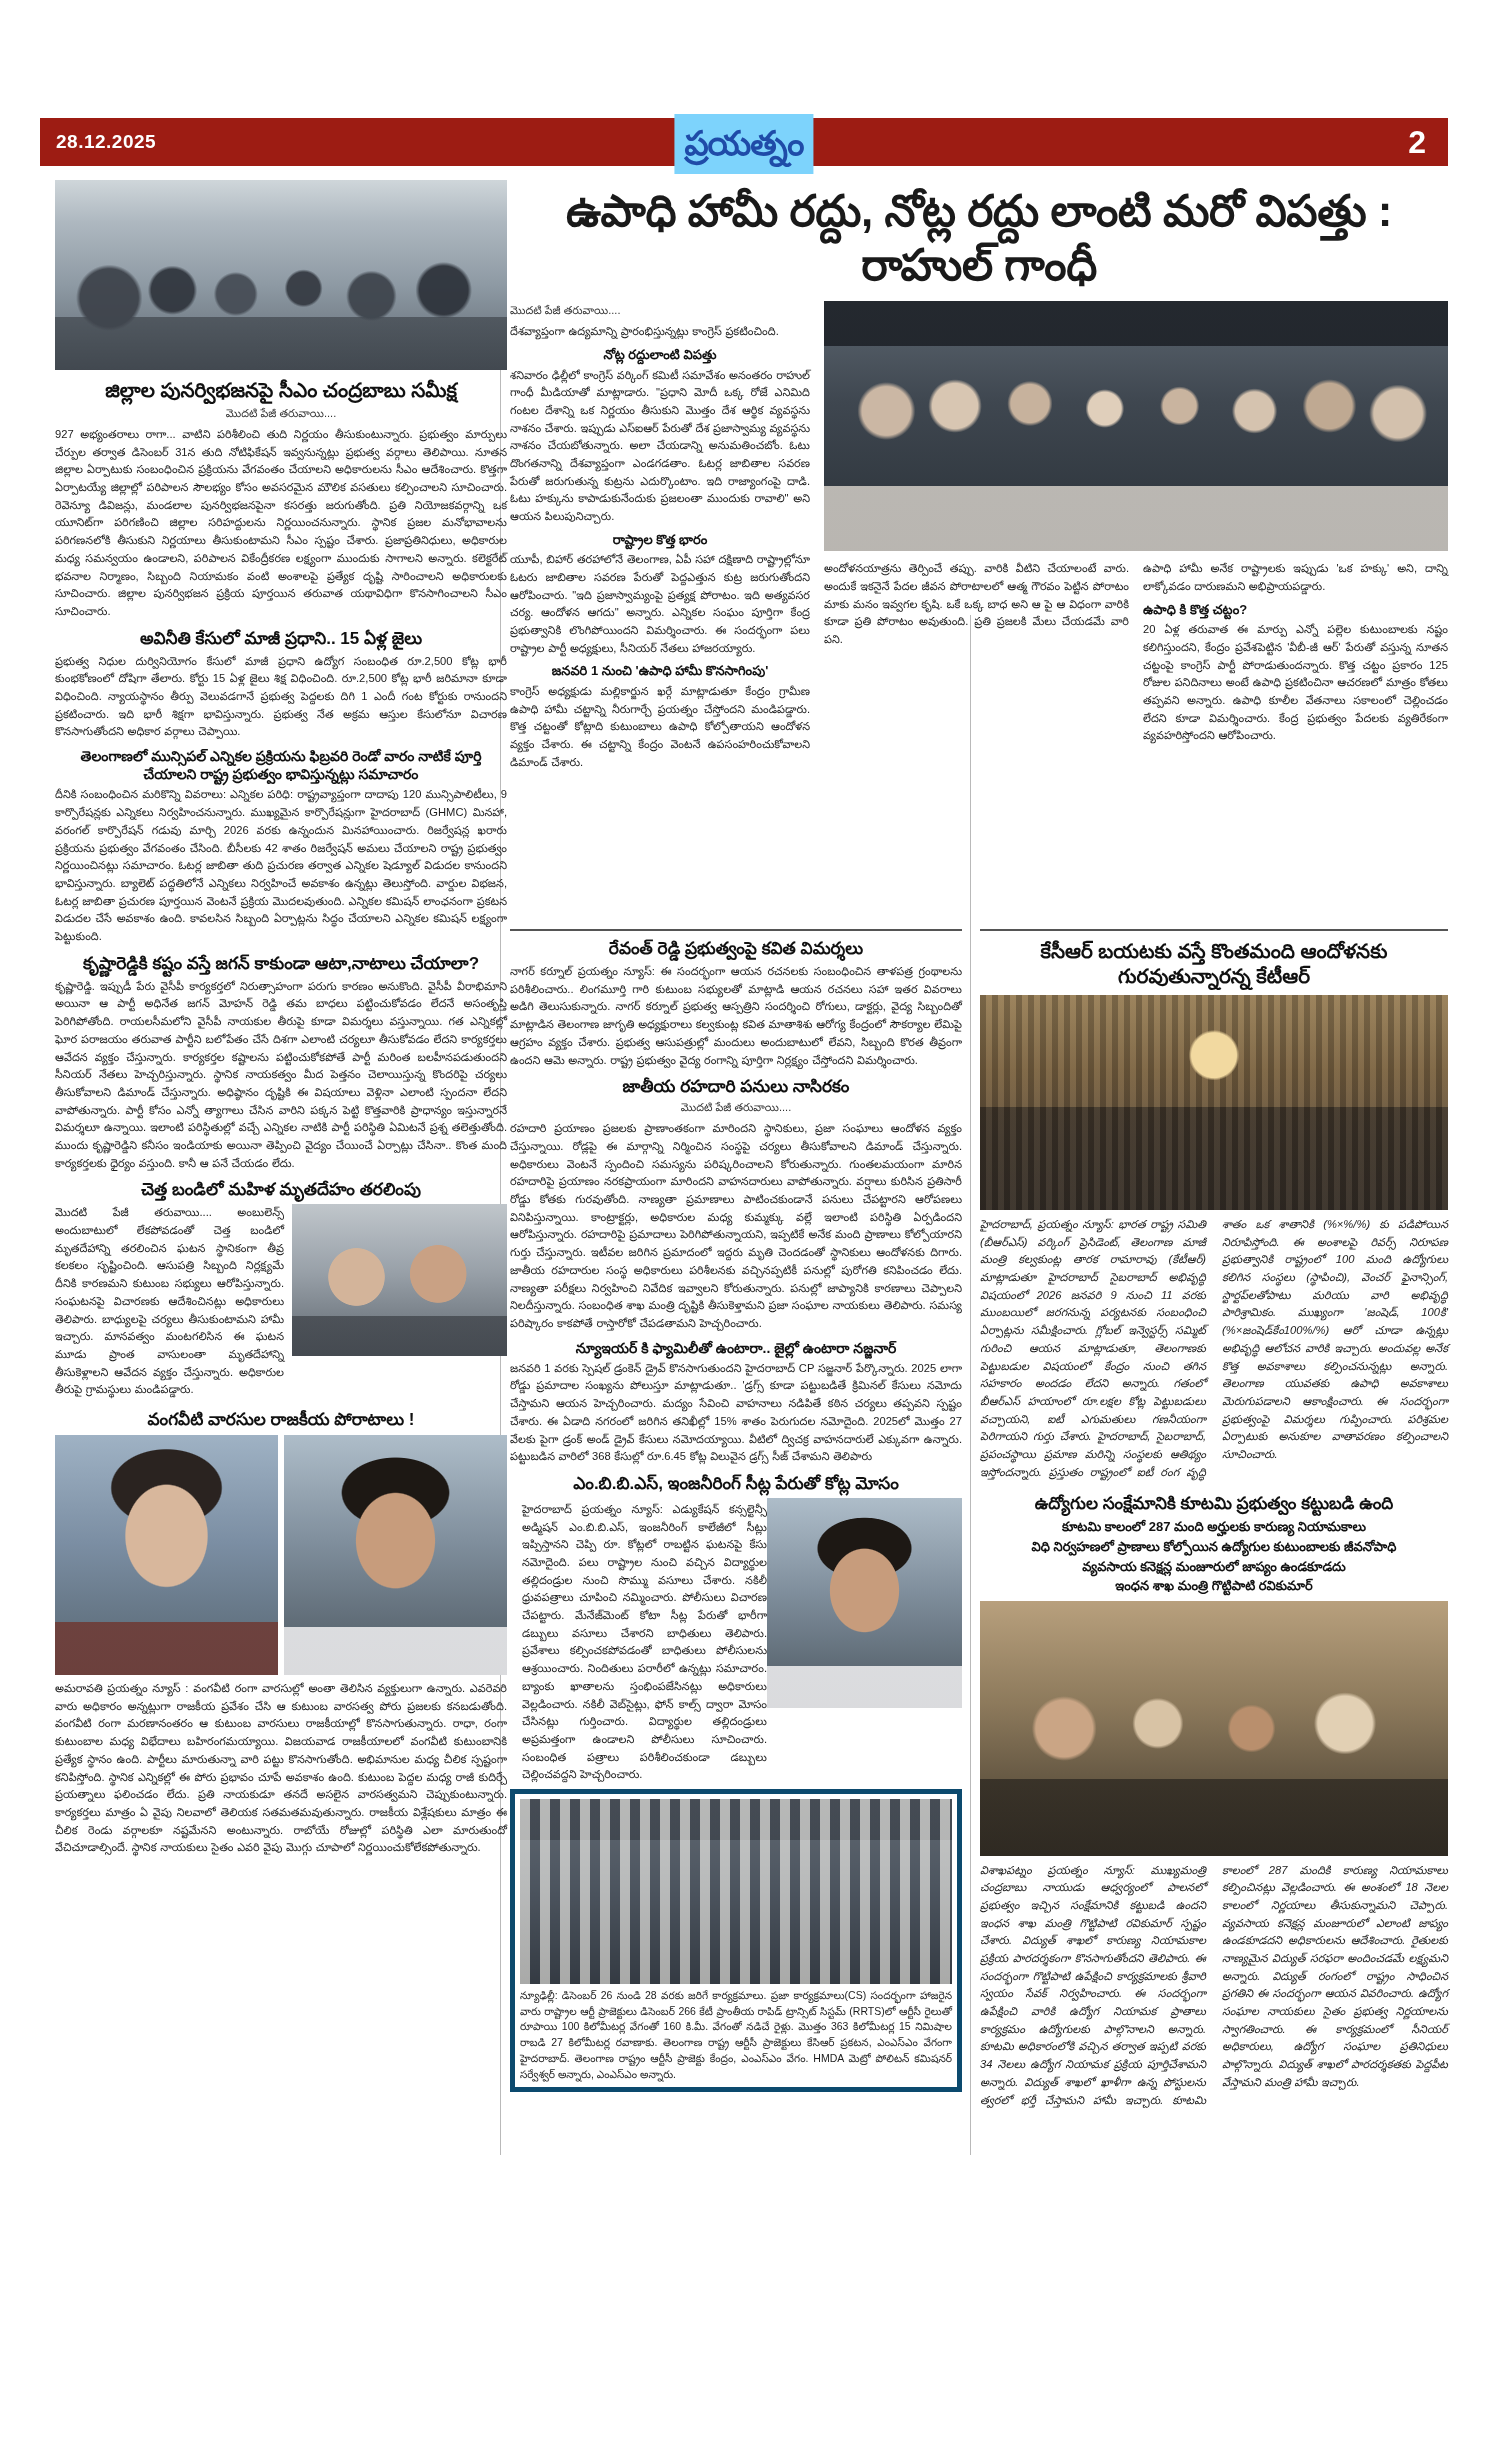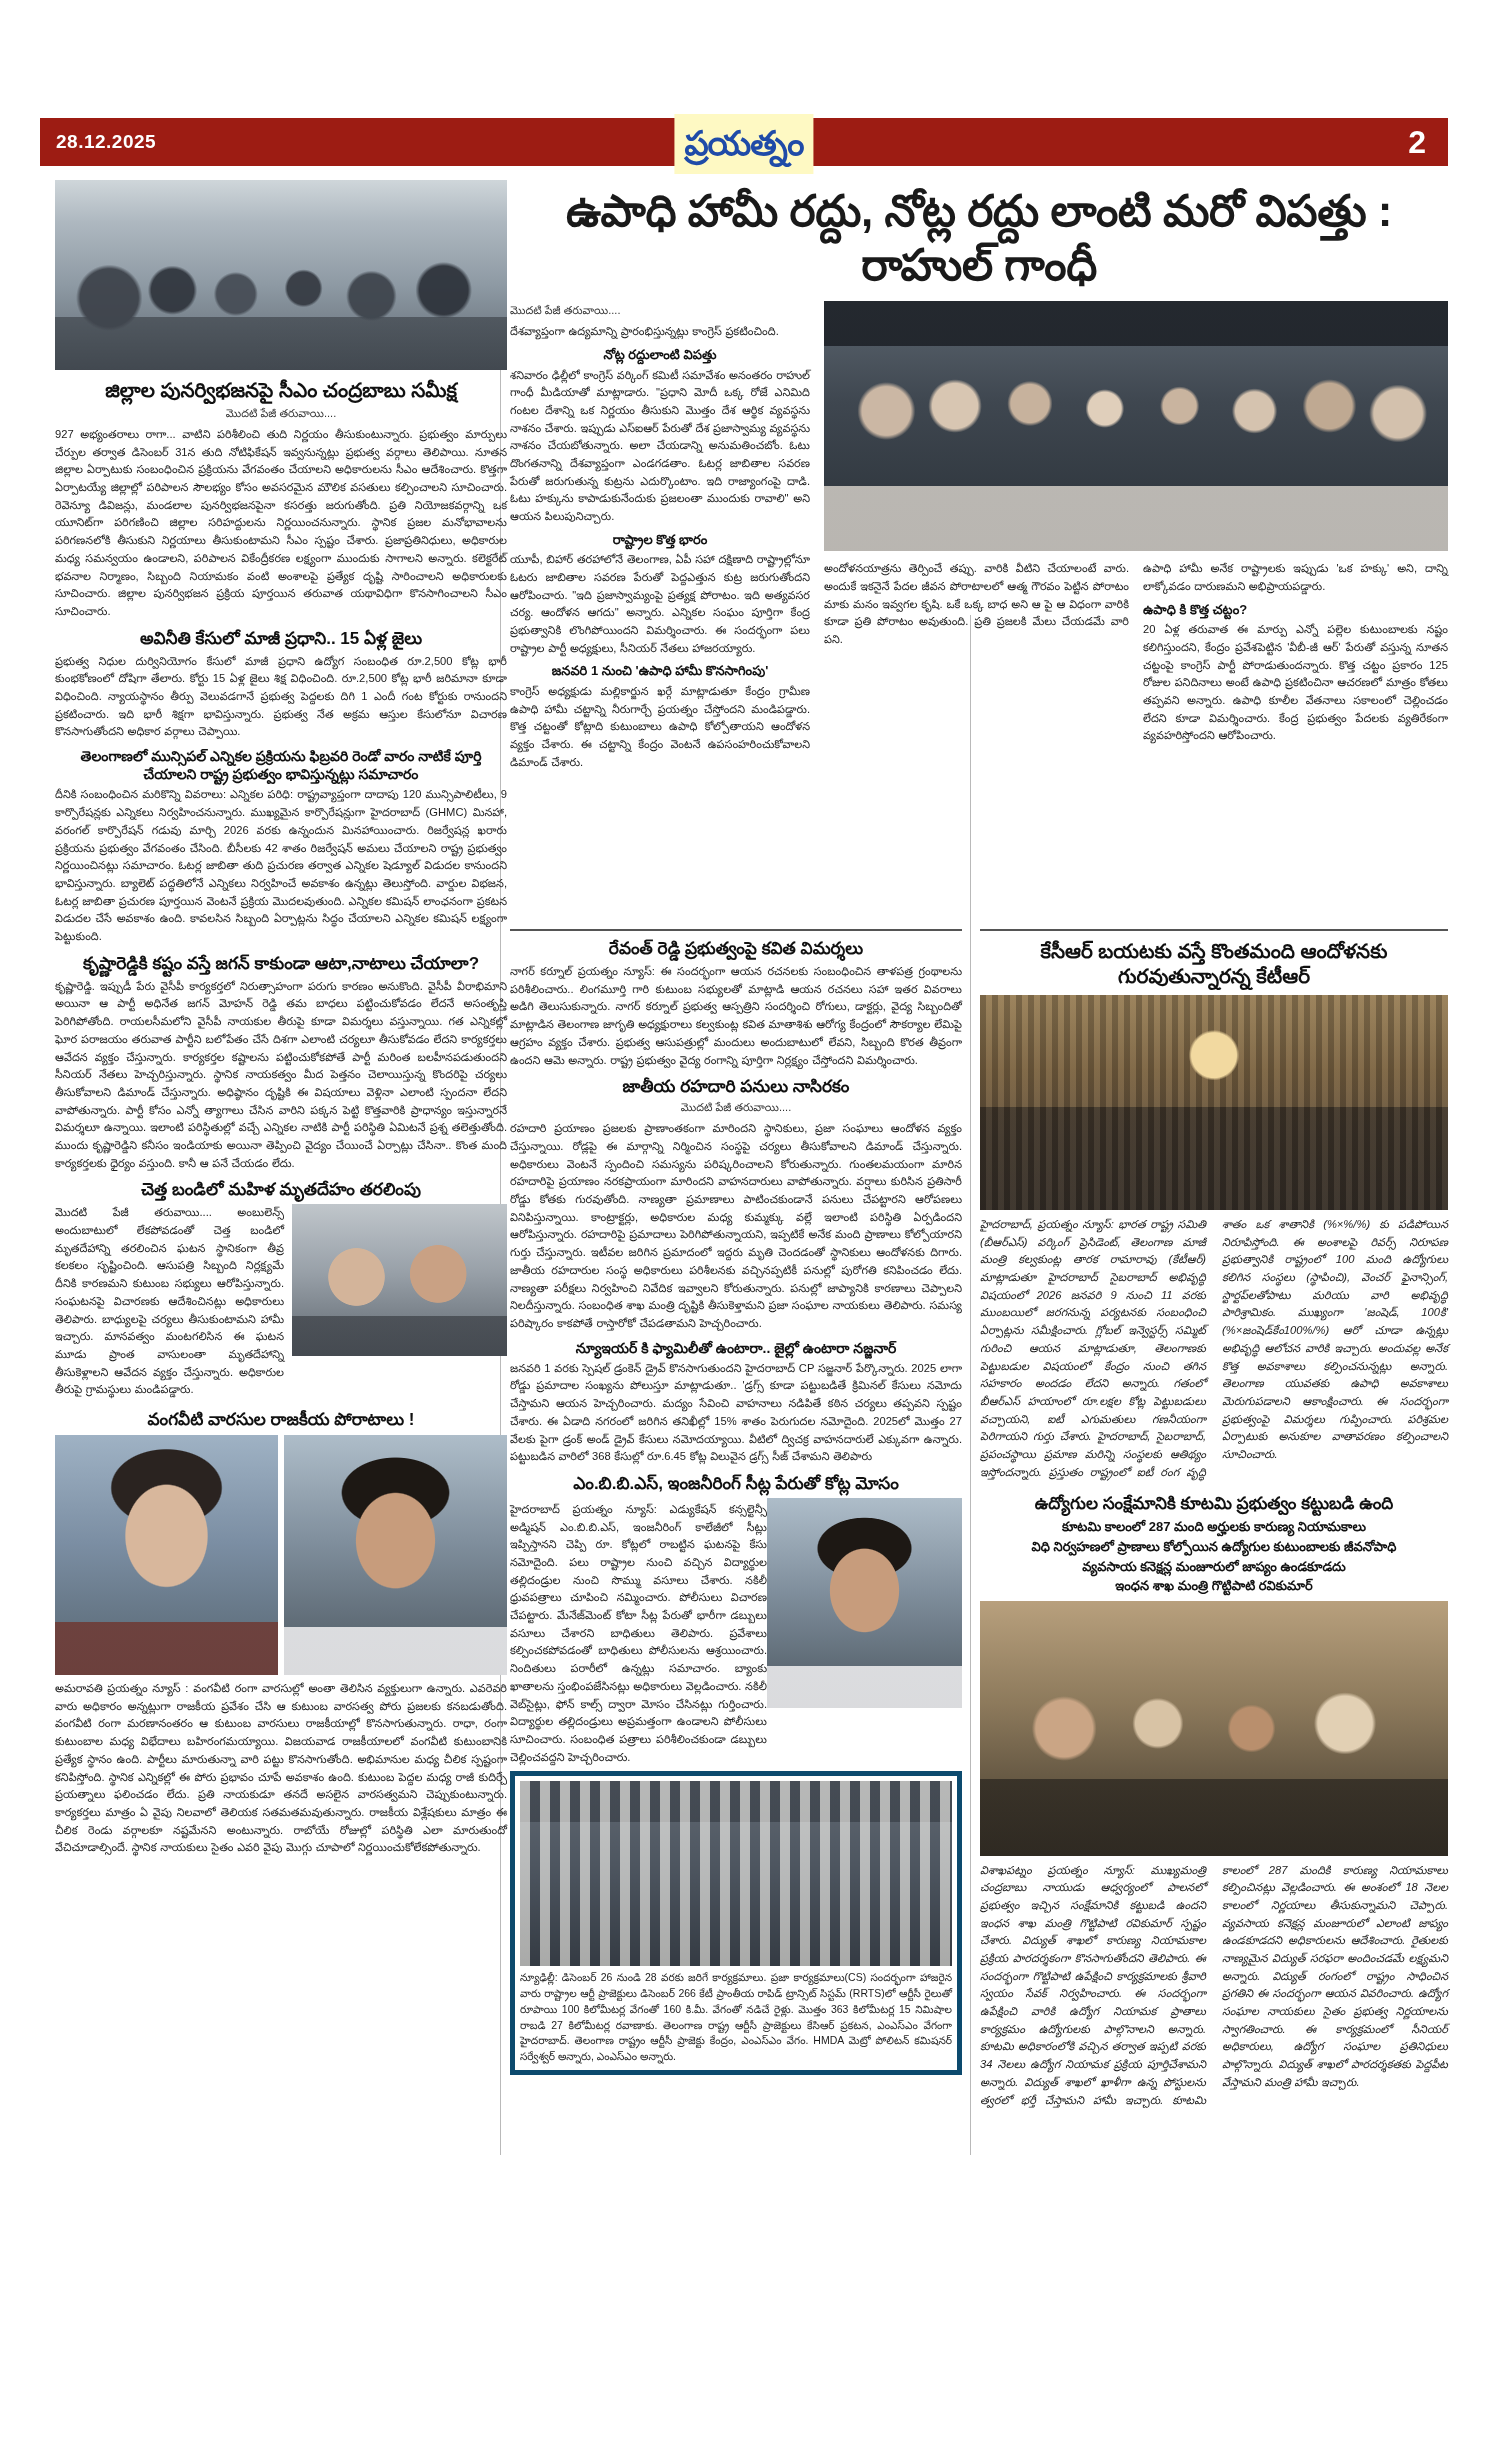--- a/index.html
+++ b/index.html
@@ -32,21 +32,21 @@
     font-weight:bold;
     letter-spacing:.5px;
     margin-left:16px;
     font-family:"Liberation Sans", sans-serif;
   }
   .masthead .logo-wrap{
     position:absolute;
     left:50%;
     top:-4px;
     transform:translateX(-50%);
-    background:#fef9c3;
+    background:#7dd3fc;
     padding:2px 10px 4px 10px;
     height:54px;
     display:flex;align-items:center;justify-content:flex-start;
   }
   .masthead .logo{
     color:#1f4ba8;
     font-size:34px;
     font-weight:bold;
     line-height:1;
     font-family:"Liberation Sans", sans-serif;
@@ -325,21 +325,21 @@
       <div class="body-txt">నాగర్ కర్నూల్ ప్రయత్నం న్యూస్: ఈ సందర్భంగా ఆయన రచనలకు సంబంధించిన తాళపత్ర గ్రంథాలను పరిశీలించారు.. లింగమూర్తి గారి కుటుంబ సభ్యులతో మాట్లాడి ఆయన రచనలు సహా ఇతర వివరాలు అడిగి తెలుసుకున్నారు. నాగర్ కర్నూల్ ప్రభుత్వ ఆస్పత్రిని సందర్శించి రోగులు, డాక్టర్లు, వైద్య సిబ్బందితో మాట్లాడిన తెలంగాణ జాగృతి అధ్యక్షురాలు కల్వకుంట్ల కవిత మాతాశిశు ఆరోగ్య కేంద్రంలో సౌకర్యాల లేమిపై ఆగ్రహం వ్యక్తం చేశారు. ప్రభుత్వ ఆసుపత్రుల్లో మందులు అందుబాటులో లేవని, సిబ్బంది కొరత తీవ్రంగా ఉందని ఆమె అన్నారు. రాష్ట్ర ప్రభుత్వం వైద్య రంగాన్ని పూర్తిగా నిర్లక్ష్యం చేస్తోందని విమర్శించారు.</div>
 
       <div class="hl-2">జాతీయ రహదారి పనులు నాసిరకం</div>
       <div class="kicker">మొదటి పేజీ తరువాయి....</div>
       <div class="body-txt">రహదారి ప్రయాణం ప్రజలకు ప్రాణాంతకంగా మారిందని స్థానికులు, ప్రజా సంఘాలు ఆందోళన వ్యక్తం చేస్తున్నాయి. రోడ్లపై ఈ మార్గాన్ని నిర్మించిన సంస్థపై చర్యలు తీసుకోవాలని డిమాండ్ చేస్తున్నారు. అధికారులు వెంటనే స్పందించి సమస్యను పరిష్కరించాలని కోరుతున్నారు. గుంతలమయంగా మారిన రహదారిపై ప్రయాణం నరకప్రాయంగా మారిందని వాహనదారులు వాపోతున్నారు. వర్షాలు కురిసిన ప్రతిసారీ రోడ్డు కోతకు గురవుతోంది. నాణ్యతా ప్రమాణాలు పాటించకుండానే పనులు చేపట్టారని ఆరోపణలు వినిపిస్తున్నాయి. కాంట్రాక్టర్లు, అధికారుల మధ్య కుమ్మక్కు వల్లే ఇలాంటి పరిస్థితి ఏర్పడిందని ఆరోపిస్తున్నారు. రహదారిపై ప్రమాదాలు పెరిగిపోతున్నాయని, ఇప్పటికే అనేక మంది ప్రాణాలు కోల్పోయారని గుర్తు చేస్తున్నారు. ఇటీవల జరిగిన ప్రమాదంలో ఇద్దరు మృతి చెందడంతో స్థానికులు ఆందోళనకు దిగారు. జాతీయ రహదారుల సంస్థ అధికారులు పరిశీలనకు వచ్చినప్పటికీ పనుల్లో పురోగతి కనిపించడం లేదు. నాణ్యతా పరీక్షలు నిర్వహించి నివేదిక ఇవ్వాలని కోరుతున్నారు. పనుల్లో జాప్యానికి కారణాలు చెప్పాలని నిలదీస్తున్నారు. సంబంధిత శాఖ మంత్రి దృష్టికి తీసుకెళ్తామని ప్రజా సంఘాల నాయకులు తెలిపారు. సమస్య పరిష్కారం కాకపోతే రాస్తారోకో చేపడతామని హెచ్చరించారు.</div>
 
       <div class="hl-3">న్యూఇయర్ కి ఫ్యామిలీతో ఉంటారా.. జైల్లో ఉంటారా నజ్జనార్</div>
       <div class="body-txt">జనవరి 1 వరకు స్పెషల్ డ్రంకెన్ డ్రైవ్ కొనసాగుతుందని హైదరాబాద్ CP సజ్జనార్ పేర్కొన్నారు. 2025 లాగా రోడ్డు ప్రమాదాల సంఖ్యను పోలుస్తూ మాట్లాడుతూ.. 'డ్రగ్స్ కూడా పట్టుబడితే క్రిమినల్ కేసులు నమోదు చేస్తామని ఆయన హెచ్చరించారు. మద్యం సేవించి వాహనాలు నడిపితే కఠిన చర్యలు తప్పవని స్పష్టం చేశారు. ఈ ఏడాది నగరంలో జరిగిన తనిఖీల్లో 15% శాతం పెరుగుదల నమోదైంది. 2025లో మొత్తం 27 వేలకు పైగా డ్రంక్ అండ్ డ్రైవ్ కేసులు నమోదయ్యాయి. వీటిలో ద్విచక్ర వాహనదారులే ఎక్కువగా ఉన్నారు. పట్టుబడిన వారిలో 368 కేసుల్లో రూ.6.45 కోట్ల విలువైన డ్రగ్స్ సీజ్ చేశామని తెలిపారు</div>
 
       <div class="hl-2">ఎం.బి.బి.ఎస్, ఇంజనీరింగ్ సీట్ల పేరుతో కోట్ల మోసం</div>
-      <div style="display:flex;gap:0;align-items:flex-start;">
+      <div style="display:flex;gap:0;align-items:flex-start;margin-left:12px;">
         <div class="body-txt" style="flex:1 1 245px;">హైదరాబాద్ ప్రయత్నం న్యూస్: ఎడ్యుకేషన్ కన్సల్టెన్సీ అడ్మిషన్ ఎం.బి.బి.ఎస్, ఇంజనీరింగ్ కాలేజీలో సీట్లు ఇప్పిస్తానని చెప్పి రూ. కోట్లలో రాబట్టిన ఘటనపై కేసు నమోదైంది. పలు రాష్ట్రాల నుంచి వచ్చిన విద్యార్థుల తల్లిదండ్రుల నుంచి సొమ్ము వసూలు చేశారు. నకిలీ ధ్రువపత్రాలు చూపించి నమ్మించారు. పోలీసులు విచారణ చేపట్టారు. మేనేజ్‌మెంట్ కోటా సీట్ల పేరుతో భారీగా డబ్బులు వసూలు చేశారని బాధితులు తెలిపారు. ప్రవేశాలు కల్పించకపోవడంతో బాధితులు పోలీసులను ఆశ్రయించారు. నిందితులు పరారీలో ఉన్నట్లు సమాచారం. బ్యాంకు ఖాతాలను స్తంభింపజేసినట్లు అధికారులు వెల్లడించారు. నకిలీ వెబ్‌సైట్లు, ఫోన్ కాల్స్ ద్వారా మోసం చేసినట్లు గుర్తించారు. విద్యార్థుల తల్లిదండ్రులు అప్రమత్తంగా ఉండాలని పోలీసులు సూచించారు. సంబంధిత పత్రాలు పరిశీలించకుండా డబ్బులు చెల్లించవద్దని హెచ్చరించారు.</div>
         <div class="photo ph-portrait-m" style="flex:0 0 195px;height:210px;"></div>
       </div>
 
       <div class="boxed">
         <div class="photo ph-group" style="width:100%;height:185px;"></div>
         <div class="cap">న్యూఢిల్లీ: డిసెంబర్ 26 నుండి 28 వరకు జరిగే కార్యక్రమాలు. ప్రజా కార్యక్రమాలు(CS) సందర్భంగా హాజరైన వారు రాష్ట్రాల ఆర్టీ ప్రాజెక్టులు డిసెంబర్ 266 కేటీ ప్రాంతీయ రాపిడ్ ట్రాన్సిట్ సిస్టమ్ (RRTS)లో ఆర్టీసీ రైలుతో రూపాయి 100 కిలోమీటర్ల వేగంతో 160 కి.మీ. వేగంతో నడిచే రైళ్లు. మొత్తం 363 కిలోమీటర్ల 15 నిమిషాల రాబడి 27 కిలోమీటర్ల రవాణాకు. తెలంగాణ రాష్ట్ర ఆర్టీసీ ప్రాజెక్టులు కేసిఆర్ ప్రకటన, ఎంఎస్ఎం వేగంగా హైదరాబాద్. తెలంగాణ రాష్ట్రం ఆర్టీసీ ప్రాజెక్టు కేంద్రం, ఎంఎస్ఎం వేగం. HMDA మెట్రో పోలిటన్ కమిషనర్ సర్వేశ్వర్ అన్నారు, ఎంఎస్ఎం అన్నారు.</div>
       </div>
     </div>
 

